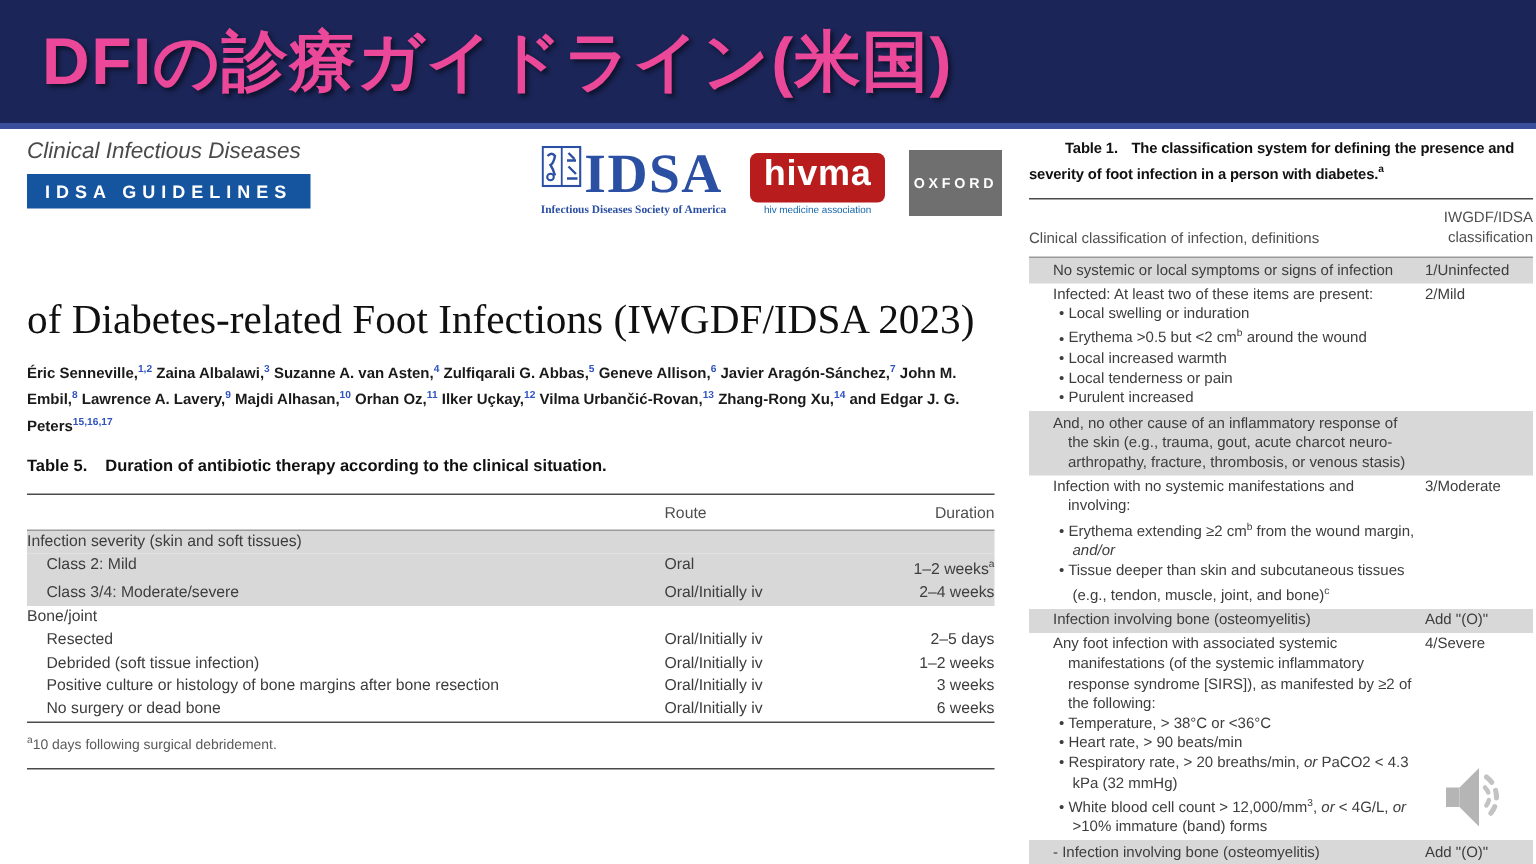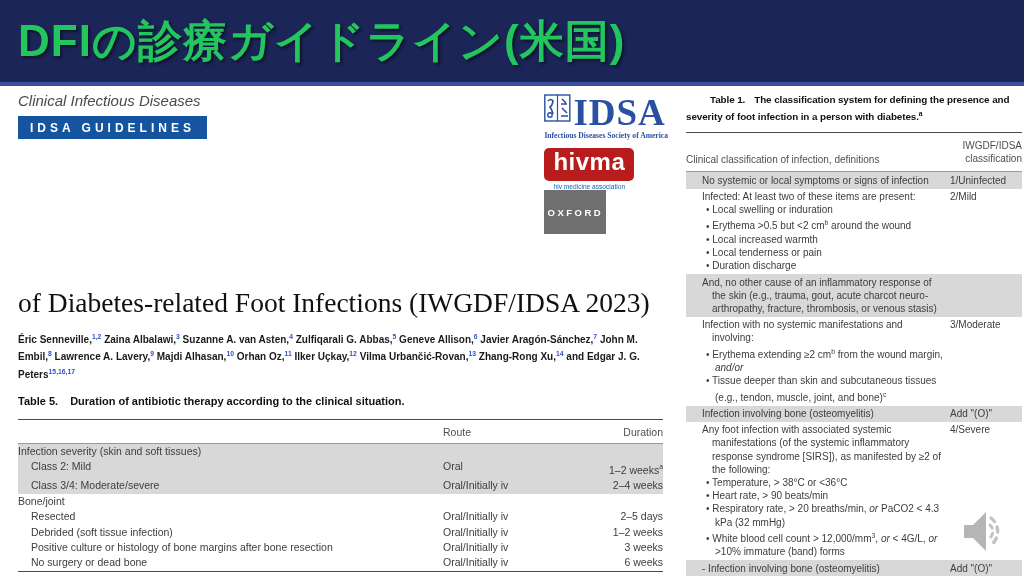--- a/index.html
+++ b/index.html
@@ -3,31 +3,31 @@
 <meta charset="utf-8">
 <style>
   * { margin:0; padding:0; box-sizing:border-box; }
   html,body { width:1024px; height:576px; }
   body { background:#fff; font-family:"Liberation Sans",sans-serif; position:relative; overflow:hidden; }
   .slide { position:absolute; inset:0; background:#ffffff; }
 
   
   .titlebar { position:absolute; top:0; left:0; width:1024px; height:86px;
     background:#1b2557; border-bottom:4px solid #3a4f9b; display:flex; align-items:center; }
-  .titlebar h1 { color:#22c55e; font-size:44px; font-weight:bold; padding-left:18px;
+  .titlebar h1 { color:#ec4899; font-size:44px; font-weight:bold; padding-left:28px;
     letter-spacing:1px; text-shadow:2px 2px 3px rgba(0,0,0,.5); white-space:nowrap; }
 
   
   .paper { position:absolute; left:18px; top:92px; width:650px; }
   .journal-row { display:flex; justify-content:space-between; align-items:flex-start; }
   .journal-name { font-style:italic; font-size:15px; color:#4a4a4a; }
   .idsa-badge { display:inline-block; margin-top:7px; background:#15549e; color:#fff;
     font-weight:bold; font-size:12px; letter-spacing:4px; padding:5px 12px 4px; }
 
-  .logos { display:flex; align-items:flex-start; margin-top:2px;flex-direction:column; }
+  .logos { display:flex; align-items:flex-end; gap:16px; margin-top:2px; }
   .logo-idsa .idsa-top { display:flex; align-items:flex-end; gap:2px; }
   .idsa-word { font-family:"Liberation Serif",serif; color:#2b4fa2; font-size:37px;
     font-weight:bold; line-height:.78; letter-spacing:1px; }
   .idsa-sub { font-family:"Liberation Serif",serif; color:#2b4fa2; font-size:7.6px;
     font-weight:bold; margin-top:3px; white-space:nowrap; }
   .logo-hivma { text-align:center; margin-top:8px; }
   .hivma-box { background:#b91c1c; color:#fff; font-weight:bold; font-size:24px;
     padding:0 9px 5px; border-radius:5px; line-height:28px; letter-spacing:.5px; }
   .hivma-sub { color:#1466ab; font-size:6.6px; margin-top:2px; white-space:nowrap; }
   .logo-oxford { width:62px; height:44px; background:#6f6f6f; color:#fff; display:flex;
@@ -199,21 +199,21 @@
           </div>
           <div class="t1-cls">1/Uninfected</div>
         </div>
         <div class="t1-row">
           <div class="t1-left">
             <div class="t1-main">Infected: At least two of these items are present:</div>
             <div class="t1-bullet">Local swelling or induration</div>
             <div class="t1-bullet">Erythema &gt;0.5 but &lt;2 cm<sup>b</sup> around the wound</div>
             <div class="t1-bullet">Local increased warmth</div>
             <div class="t1-bullet">Local tenderness or pain</div>
-            <div class="t1-bullet">Duration discharge</div>
+            <div class="t1-bullet">Purulent increased</div>
           </div>
           <div class="t1-cls">2/Mild</div>
         </div>
         <div class="t1-row shaded">
           <div class="t1-left">
             <div class="t1-main">And, no other cause of an inflammatory response of the skin (e.g., trauma, gout, acute charcot neuro-arthropathy, fracture, thrombosis, or venous stasis)</div>
           </div>
           <div class="t1-cls"></div>
         </div>
         <div class="t1-row">

